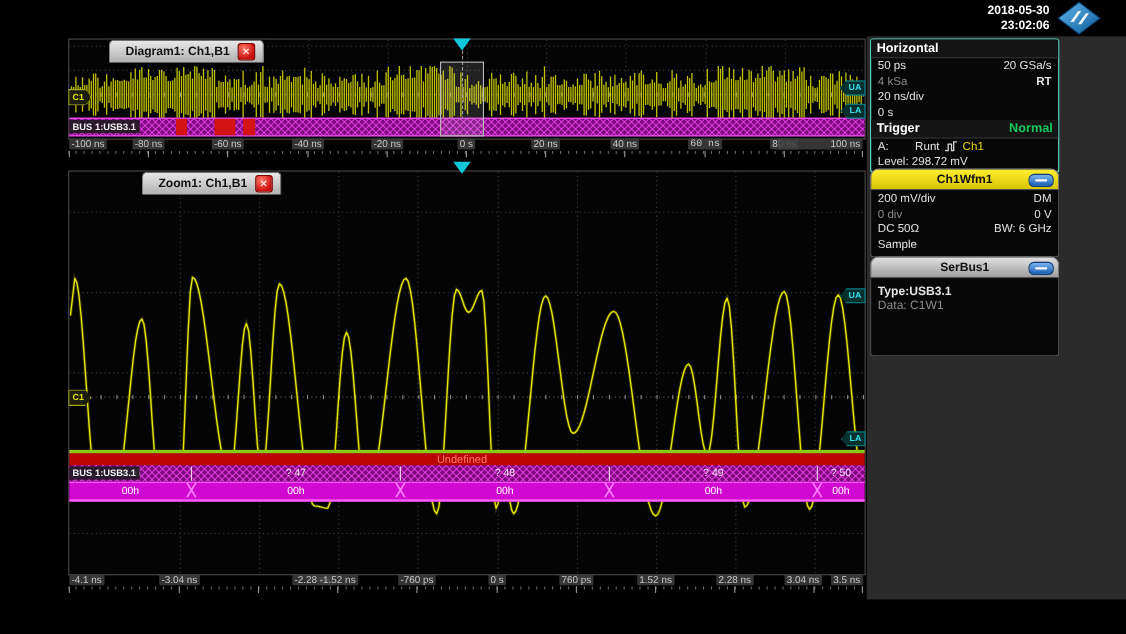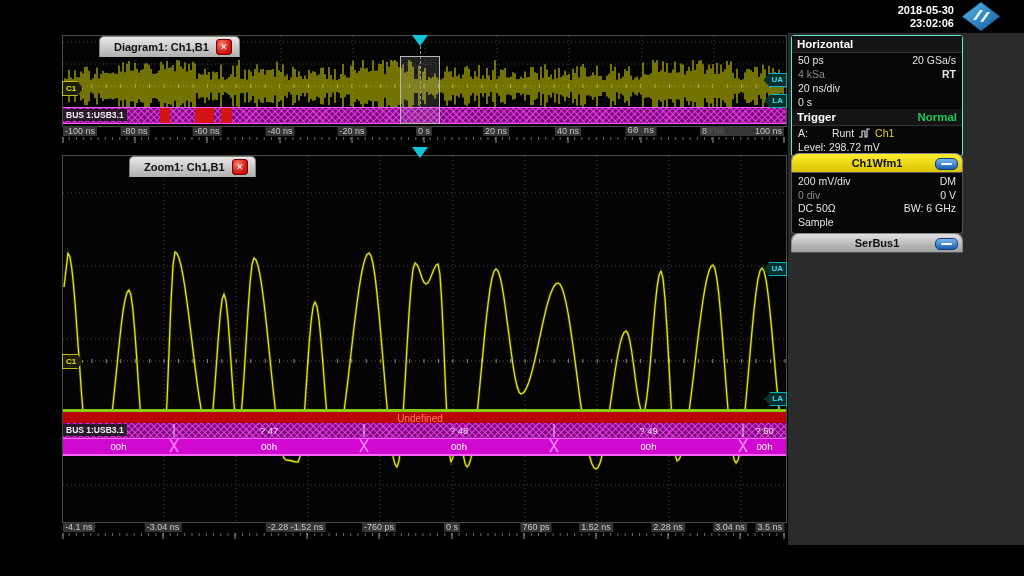--- a/index.html
+++ b/index.html
@@ -228,21 +228,21 @@
   <svg id="zoom1-ruler" width="723" height="7">
       <path d="M0.0 0V3M7.2 0V3M14.4 0V3M21.7 0V3M28.9 0V3M36.1 0V3M43.3 0V3M50.5 0V3M57.8 0V3M65.0 0V3M72.2 0V3M79.4 0V3M86.6 0V3M93.9 0V3M101.1 0V3M108.3 0V3M115.5 0V3M122.7 0V3M130.0 0V3M137.2 0V3M144.4 0V3M151.6 0V3M158.8 0V3M166.1 0V3M173.3 0V3M180.5 0V3M187.7 0V3M194.9 0V3M202.2 0V3M209.4 0V3M216.6 0V3M223.8 0V3M231.0 0V3M238.3 0V3M245.5 0V3M252.7 0V3M259.9 0V3M267.1 0V3M274.4 0V3M281.6 0V3M288.8 0V3M296.0 0V3M303.2 0V3M310.5 0V3M317.7 0V3M324.9 0V3M332.1 0V3M339.3 0V3M346.6 0V3M353.8 0V3M361.0 0V3M368.2 0V3M375.4 0V3M382.7 0V3M389.9 0V3M397.1 0V3M404.3 0V3M411.5 0V3M418.8 0V3M426.0 0V3M433.2 0V3M440.4 0V3M447.6 0V3M454.9 0V3M462.1 0V3M469.3 0V3M476.5 0V3M483.7 0V3M491.0 0V3M498.2 0V3M505.4 0V3M512.6 0V3M519.8 0V3M527.1 0V3M534.3 0V3M541.5 0V3M548.7 0V3M555.9 0V3M563.2 0V3M570.4 0V3M577.6 0V3M584.8 0V3M592.0 0V3M599.3 0V3M606.5 0V3M613.7 0V3M620.9 0V3M628.1 0V3M635.4 0V3M642.6 0V3M649.8 0V3M657.0 0V3M664.2 0V3M671.5 0V3M678.7 0V3M685.9 0V3M693.1 0V3M700.3 0V3M707.6 0V3M714.8 0V3M722.0 0V3" stroke="#666" stroke-width="1" fill="none"></path>
       <path d="M1 0V6M101 0V6M173 0V6M245 0V6M317 0V6M390 0V6M462 0V6M534 0V6M606 0V6M678 0V6M722 0V6" stroke="#999" stroke-width="1" fill="none"></path>
     </svg>
 <span class="axlabel" style="left: 1px; transform: translateX(0px);">-4.1 ns</span>
     <span class="axlabel" style="left: 101px;">-3.04 ns</span>
     <span class="axlabel" style="left: 182px; margin-left: 40px;">-2.28 ns</span>
     <span class="axlabel" style="left: 245px;">-1.52 ns</span>
     <span class="axlabel" style="left: 317px;">-760 ps</span>
     <span class="axlabel" style="left: 390px;">0 s</span>
-    <span class="axlabel" style="left: 462px; margin-left: 12px;">760 ps</span>
+    <span class="axlabel" style="left: 462px;">760 ps</span>
     <span class="axlabel" style="left: 534px;">1.52 ns</span>
     <span class="axlabel" style="left: 606px;">2.28 ns</span>
     <span class="axlabel" style="left: 668px;">3.04 ns</span>
     <span class="axlabel" style="left: 722px; transform: translateX(-100%);">3.5 ns</span>
   </div>
 
 <div id="sidebar">
 
   <div class="panel" style="top:2px;">
     <div class="phead-flat">
@@ -315,20 +315,24 @@
     </div>
   </div>
 
   <div class="panel" style="top:200px;border:none;background:transparent;width:172px;">
     <div class="phead gray-head">
       <span>SerBus1</span>
       <div class="minbtn">
           <div class="bar"></div>
         </div>
     </div>
+    <div class="pbody" style="background:#070707;border:1px solid #555;border-top:none;border-radius:0 0 3px 3px;height:64px;padding:6px 6px 0 6px;font-size:11px;">
+      <div class="bold">Type:USB3.1</div>
+      <div class="muted" style="margin-top:1px;">Data: C1W1</div>
+    </div>
   </div>
 </div>
 
 <div id="datetime">
   <div>2018-05-30</div>
   <div>23:02:06</div>
 </div>
 <svg id="rslogo" viewBox="0 0 42 31">
   <defs>
     <linearGradient id="lg" x1="0" y1="0" x2="1" y2="1">

